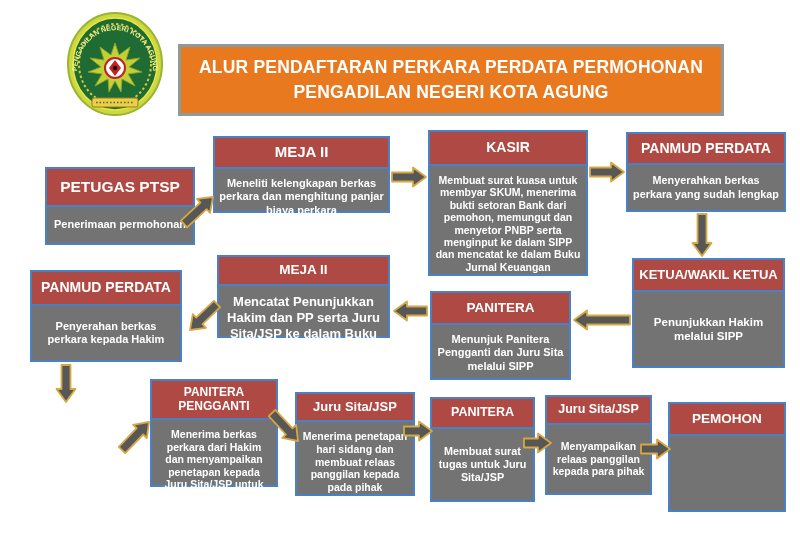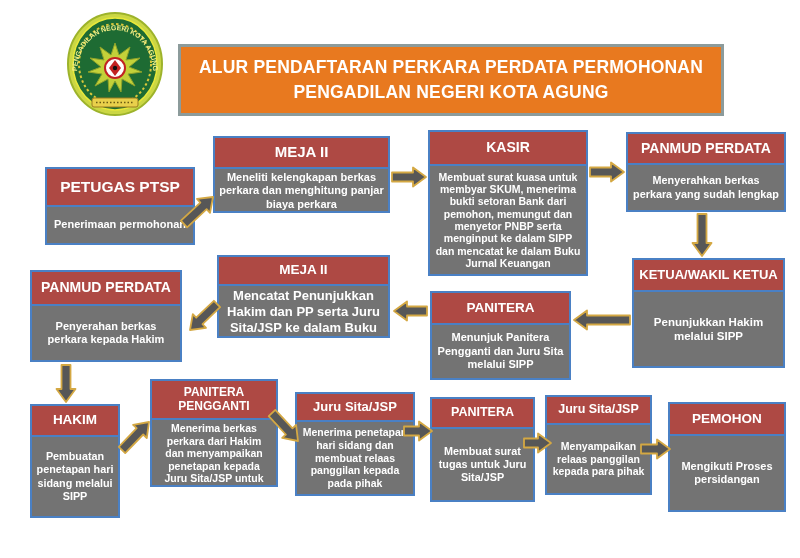--- a/index.html
+++ b/index.html
@@ -40,21 +40,21 @@
     display:flex;align-items:center;justify-content:center;
     text-align:center;line-height:1.1;
     border-bottom:2px solid #4A80C4;
     flex:0 0 auto;
   }
   .box-body{
     flex:1 1 auto;
     color:#ffffff;font-weight:bold;
     display:flex;align-items:center;justify-content:center;
     text-align:center;
-    padding:2px 4px;
+    padding:8px 4px;
     line-height:1.22;
     border-radius:8px;
   }
 
   #arrow-layer{position:absolute;left:0;top:0;pointer-events:none;}
   #logo{position:absolute;left:62px;top:10px;}
 </style>
 </head>
 <body>
 
@@ -120,24 +120,20 @@
   <div class="box" style="left:217px;top:255px;width:173px;height:83px">
     <div class="box-header" style="height:27px;font-size:13.5px">MEJA II</div>
     <div class="box-body" style="font-size:13px">Mencatat Penunjukkan Hakim dan PP serta Juru Sita/JSP ke dalam Buku Register</div>
   </div>
 
   <div class="box" style="left:30px;top:270px;width:152px;height:92px">
     <div class="box-header" style="height:32px;font-size:14px">PANMUD PERDATA</div>
     <div class="box-body" style="font-size:11px">Penyerahan berkas perkara kepada Hakim</div>
   </div>
 
-  <div class="box" style="left:30px;top:404px;width:90px;height:114px">
-    <div class="box-header" style="height:29px;font-size:13.5px">HAKIM</div>
-    <div class="box-body" style="font-size:10.8px">Pembuatan penetapan hari sidang melalui SIPP</div>
-  </div>
 
   <div class="box" style="left:150px;top:379px;width:128px;height:108px">
     <div class="box-header" style="height:37px;font-size:12px">PANITERA PENGGANTI</div>
     <div class="box-body" style="font-size:10.5px;line-height:1.2">Menerima berkas perkara dari Hakim dan menyampaikan penetapan kepada Juru Sita/JSP untuk memanggil Pemohon</div>
   </div>
 
   <div class="box" style="left:295px;top:392px;width:120px;height:104px">
     <div class="box-header" style="height:26px;font-size:13px">Juru Sita/JSP</div>
     <div class="box-body" style="font-size:10.5px">Menerima penetapan hari sidang dan membuat relaas panggilan kepada pada pihak</div>
   </div>
@@ -147,21 +143,20 @@
     <div class="box-body" style="font-size:10.8px">Membuat surat tugas untuk Juru Sita/JSP</div>
   </div>
 
   <div class="box" style="left:545px;top:395px;width:107px;height:100px">
     <div class="box-header" style="height:26px;font-size:12.5px">Juru Sita/JSP</div>
     <div class="box-body" style="font-size:10.5px">Menyampaikan relaas panggilan kepada para pihak</div>
   </div>
 
   <div class="box" style="left:668px;top:402px;width:118px;height:110px">
     <div class="box-header" style="height:30px;font-size:13.5px">PEMOHON</div>
-    <div class="box-body" style="font-size:11px">Mengikuti Proses persidangan</div>
   </div>
 
   <svg id="arrow-layer" width="800" height="558">
       <polygon points="187.1,227.3 206.6,209.2 210.0,212.8 213.0,197.0 197.0,198.9 200.4,202.6 180.9,220.7" fill="#575757" stroke="#D4A843" stroke-width="1.8" stroke-linejoin="round"></polygon>
       <polygon points="392.0,181.5 413.0,181.5 413.0,186.5 426.0,177.0 413.0,167.5 413.0,172.5 392.0,172.5" fill="#575757" stroke="#D4A843" stroke-width="1.8" stroke-linejoin="round"></polygon>
       <polygon points="590.0,176.5 611.0,176.5 611.0,181.5 624.0,172.0 611.0,162.5 611.0,167.5 590.0,167.5" fill="#575757" stroke="#D4A843" stroke-width="1.8" stroke-linejoin="round"></polygon>
       <polygon points="697.5,214.0 697.5,243.0 692.5,243.0 702.0,256.0 711.5,243.0 706.5,243.0 706.5,214.0" fill="#575757" stroke="#D4A843" stroke-width="1.8" stroke-linejoin="round"></polygon>
       <polygon points="630.0,315.5 587.0,315.5 587.0,310.5 574.0,320.0 587.0,329.5 587.0,324.5 630.0,324.5" fill="#575757" stroke="#D4A843" stroke-width="1.8" stroke-linejoin="round"></polygon>
       <polygon points="427.0,306.5 407.0,306.5 407.0,301.5 394.0,311.0 407.0,320.5 407.0,315.5 427.0,315.5" fill="#575757" stroke="#D4A843" stroke-width="1.8" stroke-linejoin="round"></polygon>
       <polygon points="213.9,300.8 196.2,317.7 192.8,314.1 190.0,330.0 206.0,327.8 202.5,324.2 220.1,307.2" fill="#575757" stroke="#D4A843" stroke-width="1.8" stroke-linejoin="round"></polygon>

